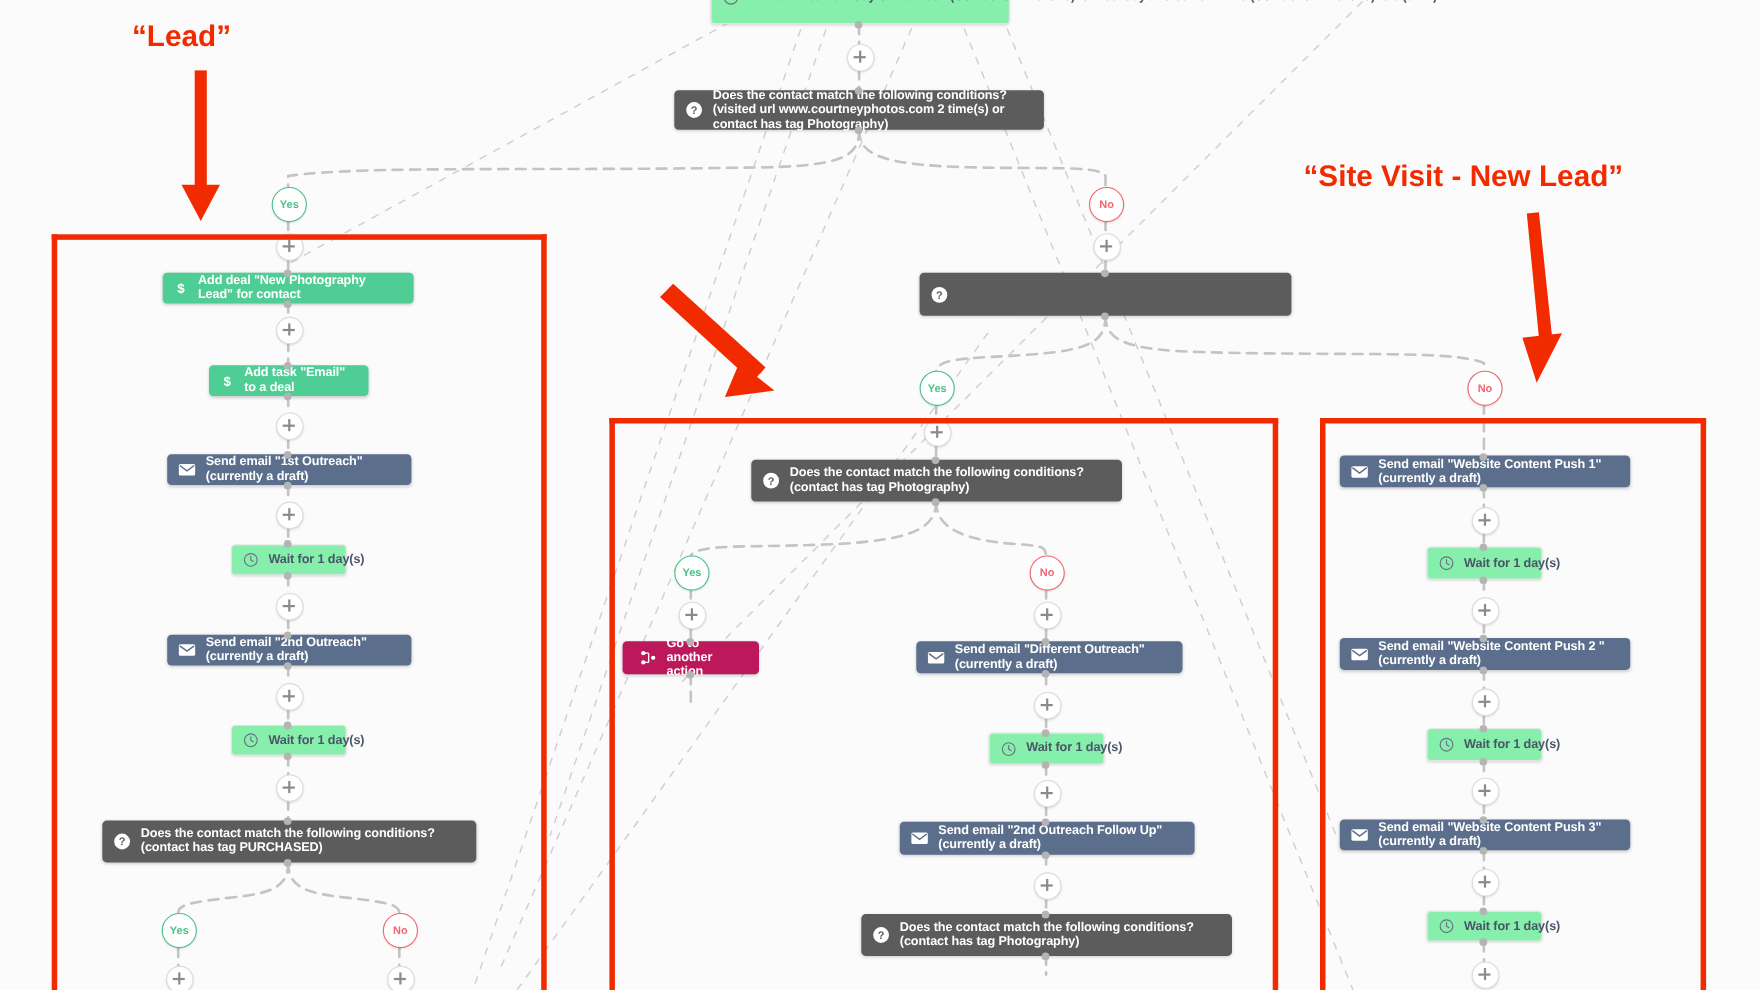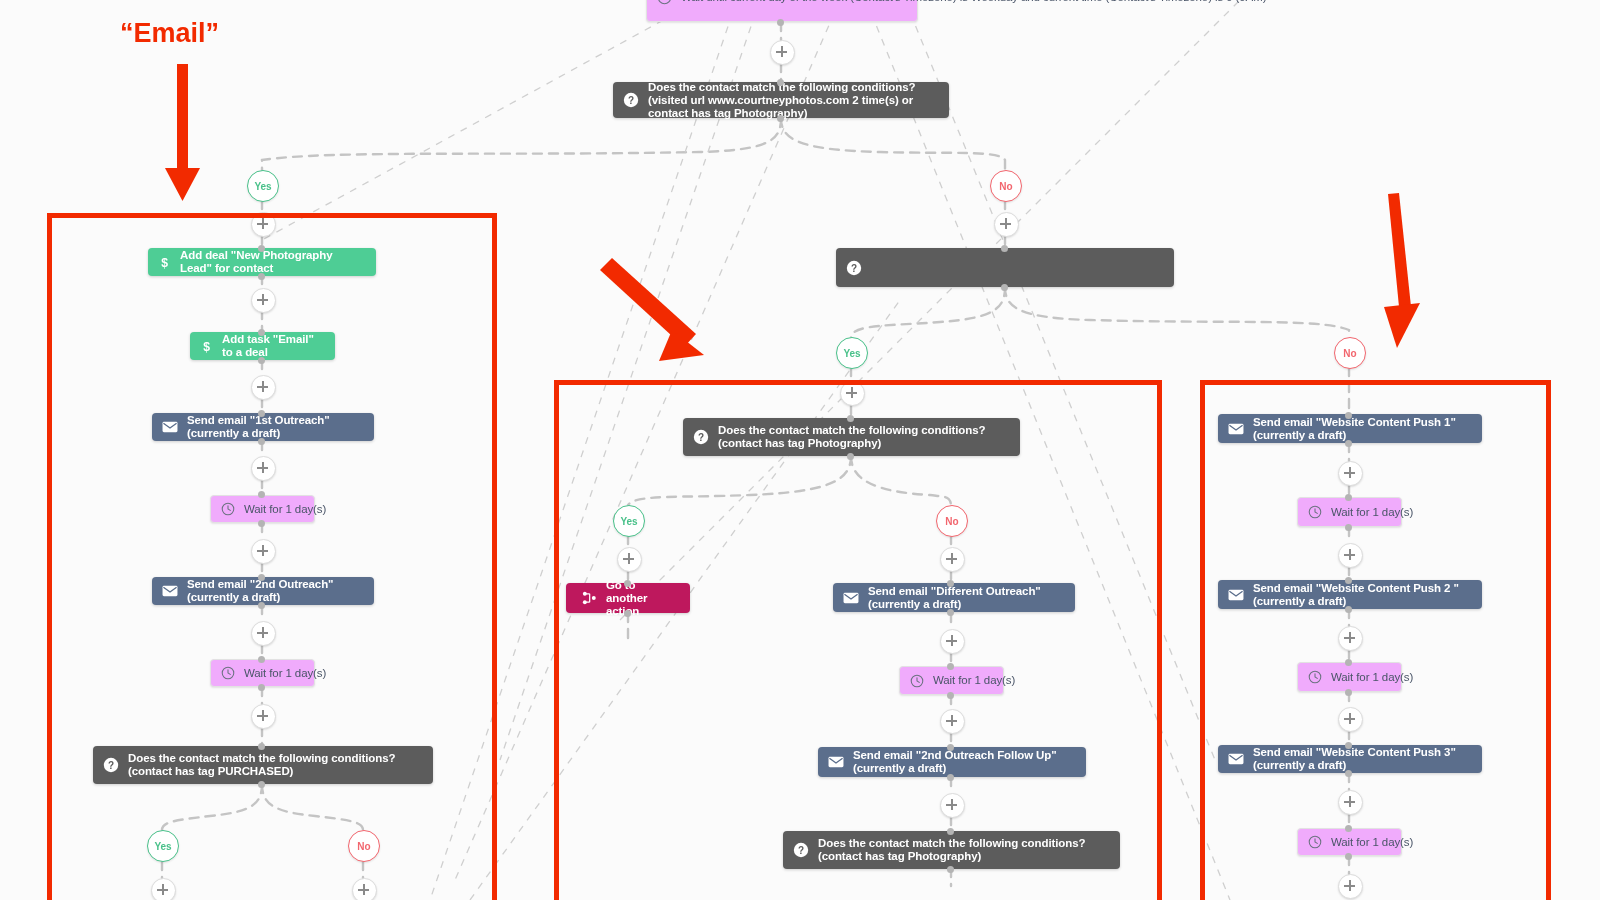--- a/index.html
+++ b/index.html
@@ -23,21 +23,21 @@
     padding:0 10px;
     z-index:3;
   }
   .node .ic{flex:0 0 auto;display:flex;align-items:center;justify-content:center;margin-right:9px;}
   .node .lbl{flex:1 1 auto;}
 
   .n-deal{background:#4ecd95;color:#fff;}
   .n-email{background:#5b6e8c;color:#fff;}
   .n-cond{background:#5c5c5c;color:#fff;}
   .n-goto{background:#be185d;color:#fff;padding-left:16px;}
-  .n-wait{background:#f0abfc;color:#4a5568;border:1px solid #e2e2e2;font-weight:normal;
+  .n-wait{background:#86efac;color:#4a5568;border:1px solid #e2e2e2;font-weight:bold;
           justify-content:flex-start;box-shadow:0 1px 2px rgba(0,0,0,.10);}
   .n-wait .lbl{flex:0 0 auto;}
 
   
   .plus{
     position:absolute;width:23px;height:23px;border-radius:50%;
     background:#fff;border:1px solid #dcdcdc;
     box-shadow:0 1px 2px rgba(0,0,0,.13);
     z-index:4;
   }
@@ -476,15 +476,16 @@
       <polygon points="165,168 200,168 182.5,201"></polygon>
 
       <polygon points="600,270 612,258 696,334 684,347"></polygon>
       <polygon points="672,330 704,355 659,361"></polygon>
 
       <polygon points="1388,194 1399,193 1412,316 1400,317"></polygon>
       <polygon points="1384,307 1420,303 1397,348"></polygon>
     </g>
   </svg>
 
-  <div class="anno" style="left:120px;top:18px;">“Email”</div>
+  <div class="anno" style="left:120px;top:18px;">“Lead”</div>
+  <div class="anno" style="left:1185px;top:145px;">“Site Visit - New Lead”</div>
 
 </div>
 
 </body></html>

